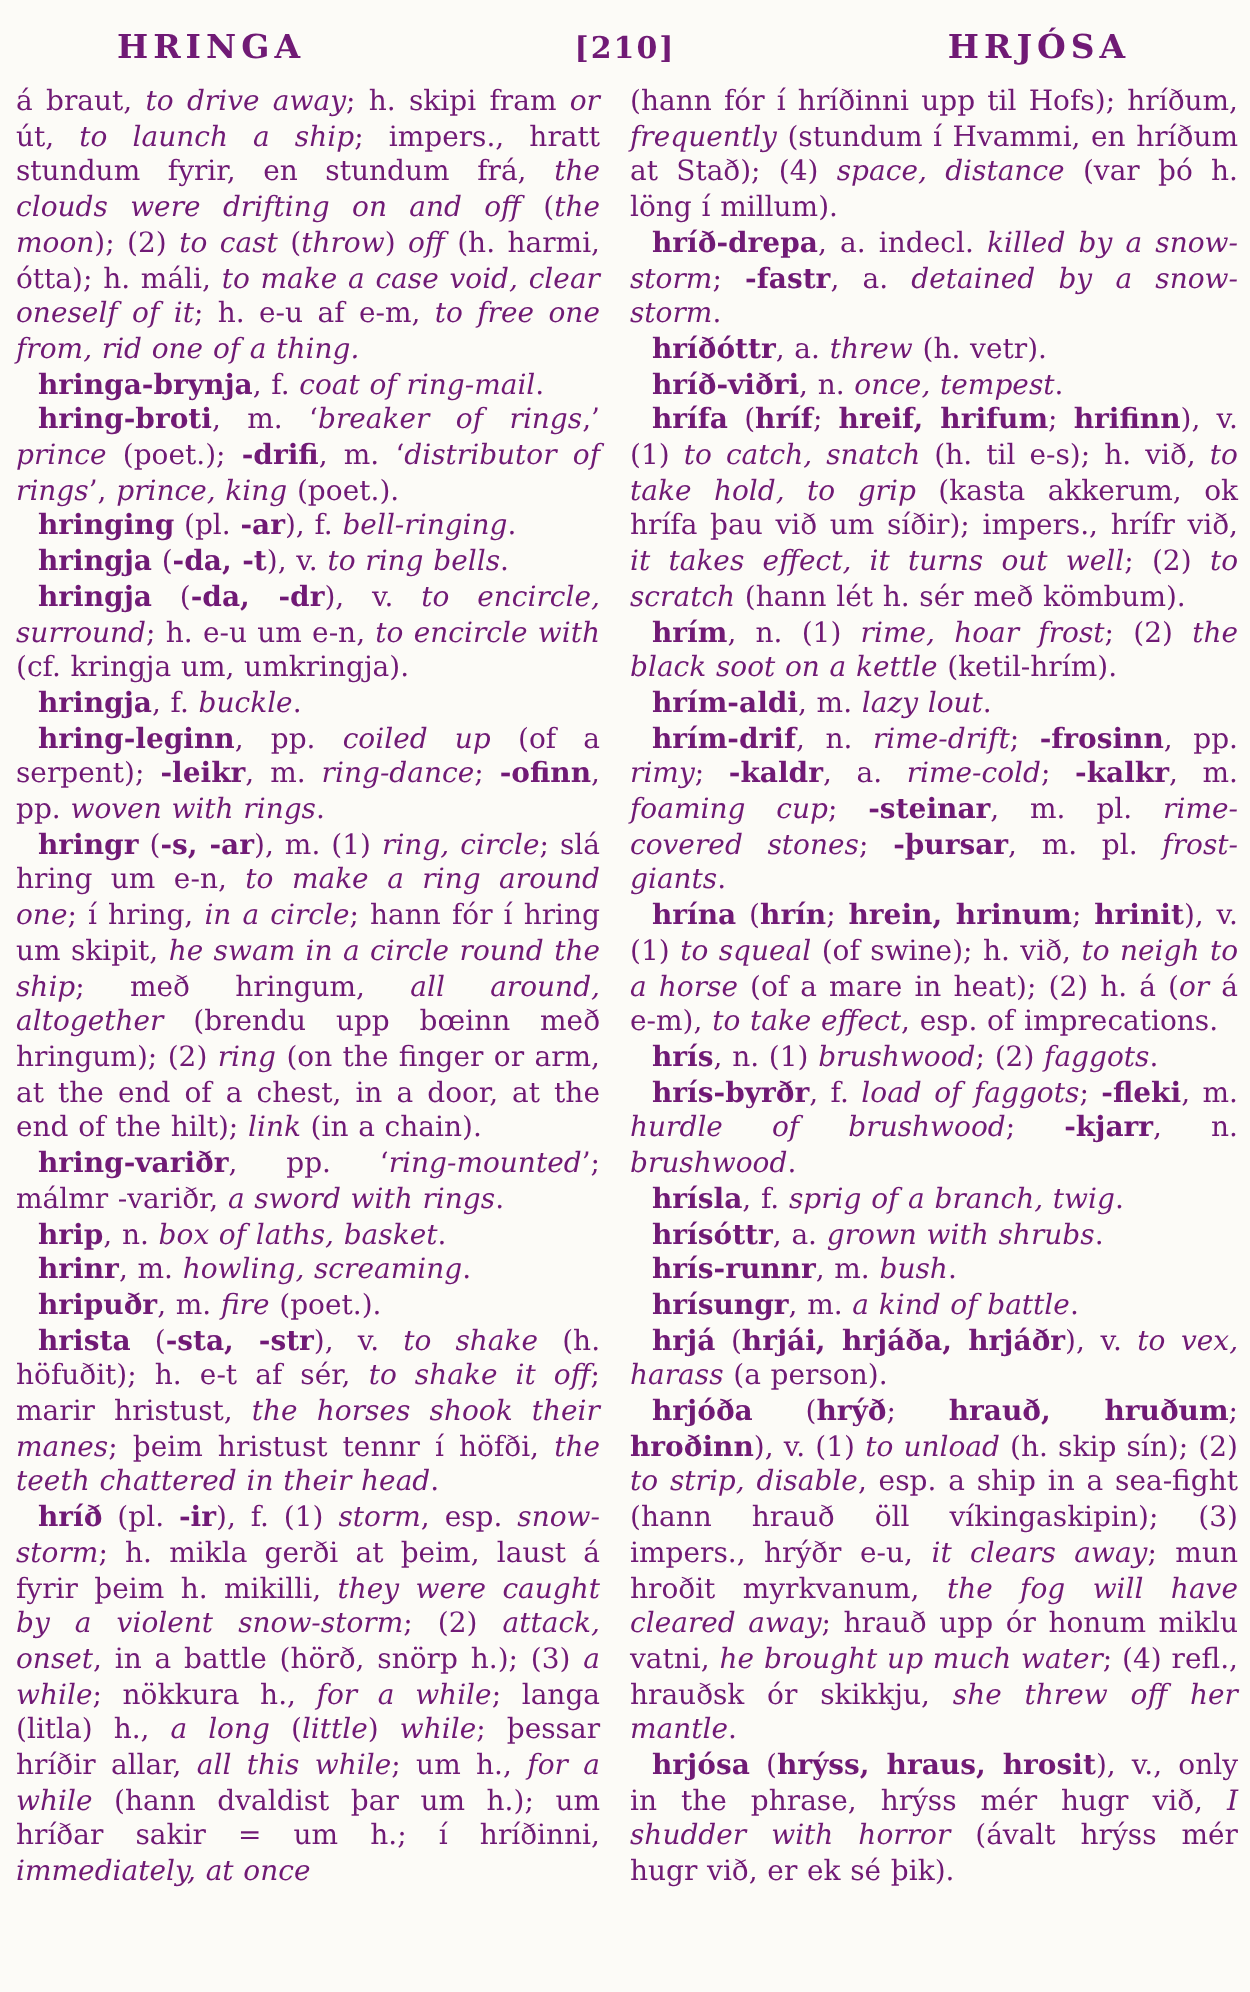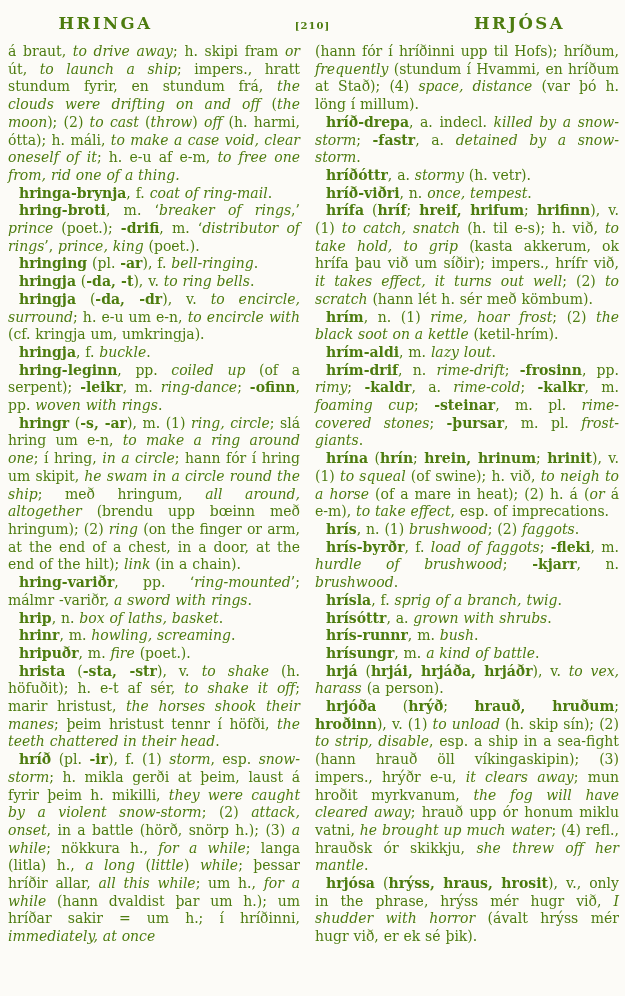--- a/index.html
+++ b/index.html
@@ -20,21 +20,21 @@
     margin:4px 0 10px 0;
   }
   .header .h-cell{flex:1;text-align:center;}
   .guideword{
     font-weight:700;
     font-size:16.5px;
     letter-spacing:2.5px;
   }
   .pagenum{
     font-weight:700;
-    font-size:10px;
+    font-size:15px;
     letter-spacing:1px;
   }
   .cols{
     display:flex;
     align-items:center;
   }
   .col{
     box-sizing:border-box;
     text-align:justify;
     font-size:14px;
@@ -48,21 +48,21 @@
     text-indent:11px;
     word-spacing:0.4px;
   }
   p.entry.cont{text-indent:0;}
   .b{font-weight:700;}
   .i{font-style:italic;}
 </style>
 </head>
 <body>
 
-<div class="page" style="background: rgb(252, 251, 247); color: #4d7c0f;">
+<div class="page" style="background: rgb(252, 251, 247); color: #701a75;">
   <div class="header">
     <div class="h-cell">
       <span class="guideword">HRINGA</span>
     </div>
     <div class="h-cell">
       <span class="pagenum">[210]</span>
     </div>
     <div class="h-cell">
       <span class="guideword">HRJÓSA</span>
     </div>
@@ -82,21 +82,21 @@
         <p class="entry"><span class="b">hrip</span><span class="r">, n. </span><span class="i">box of laths, basket</span><span class="r">.</span></p>
         <p class="entry"><span class="b">hrinr</span><span class="r">, m. </span><span class="i">howling, screaming</span><span class="r">.</span></p>
         <p class="entry"><span class="b">hripuðr</span><span class="r">, m. </span><span class="i">fire</span><span class="r"> (poet.).</span></p>
         <p class="entry"><span class="b">hrista</span><span class="r"> (</span><span class="b">-sta, -str</span><span class="r">), v. </span><span class="i">to shake</span><span class="r"> (h. höfuðit); h. e-t af sér, </span><span class="i">to shake it off</span><span class="r">; marir hristust, </span><span class="i">the horses shook their manes</span><span class="r">; þeim hristust tennr í höfði, </span><span class="i">the teeth chattered in their head</span><span class="r">.</span></p>
         <p class="entry"><span class="b">hríð</span><span class="r"> (pl. </span><span class="b">-ir</span><span class="r">), f. (1) </span><span class="i">storm</span><span class="r">, esp. </span><span class="i">snow-storm</span><span class="r">; h. mikla gerði at þeim, laust á fyrir þeim h. mikilli, </span><span class="i">they were caught by a violent snow-storm</span><span class="r">; (2) </span><span class="i">attack, onset</span><span class="r">, in a battle (hörð, snörp h.); (3) </span><span class="i">a while</span><span class="r">; nökkura h., </span><span class="i">for a while</span><span class="r">; langa (litla) h., </span><span class="i">a long</span><span class="r"> (</span><span class="i">little</span><span class="r">) </span><span class="i">while</span><span class="r">; þessar hríðir allar, </span><span class="i">all this while</span><span class="r">; um h., </span><span class="i">for a while</span><span class="r"> (hann dvaldist þar um h.); um hríðar sakir = um h.; í hríðinni, </span><span class="i">immediately, at once</span></p>
       </div>
     <div class="divider"></div>
     <div class="col col-right">
         <p class="entry cont"><span class="r">(hann fór í hríðinni upp til Hofs); hríðum, </span><span class="i">frequently</span><span class="r"> (stundum í Hvammi, en hríðum at Stað); (4) </span><span class="i">space, distance</span><span class="r"> (var þó h. löng í millum).</span></p>
         <p class="entry"><span class="b">hríð-drepa</span><span class="r">, a. indecl. </span><span class="i">killed by a snow-storm</span><span class="r">; </span><span class="b">-fastr</span><span class="r">, a. </span><span class="i">detained by a snow-storm</span><span class="r">.</span></p>
-        <p class="entry"><span class="b">hríðóttr</span><span class="r">, a. </span><span class="i">stormy</span><span class="r"> (h. vetr).</span></p>
+        <p class="entry"><span class="b">hríðóttr</span><span class="r">, a. </span><span class="i">threw</span><span class="r"> (h. vetr).</span></p>
         <p class="entry"><span class="b">hríð-viðri</span><span class="r">, n. </span><span class="i">once, tempest</span><span class="r">.</span></p>
         <p class="entry"><span class="b">hrífa</span><span class="r"> (</span><span class="b">hríf</span><span class="r">; </span><span class="b">hreif, hrifum</span><span class="r">; </span><span class="b">hrifinn</span><span class="r">), v. (1) </span><span class="i">to catch, snatch</span><span class="r"> (h. til e-s); h. við, </span><span class="i">to take hold, to grip</span><span class="r"> (kasta akkerum, ok hrífa þau við um síðir); impers., hrífr við, </span><span class="i">it takes effect, it turns out well</span><span class="r">; (2) </span><span class="i">to scratch</span><span class="r"> (hann lét h. sér með kömbum).</span></p>
         <p class="entry"><span class="b">hrím</span><span class="r">, n. (1) </span><span class="i">rime, hoar frost</span><span class="r">; (2) </span><span class="i">the black soot on a kettle</span><span class="r"> (ketil-hrím).</span></p>
         <p class="entry"><span class="b">hrím-aldi</span><span class="r">, m. </span><span class="i">lazy lout</span><span class="r">.</span></p>
         <p class="entry"><span class="b">hrím-drif</span><span class="r">, n. </span><span class="i">rime-drift</span><span class="r">; </span><span class="b">-frosinn</span><span class="r">, pp. </span><span class="i">rimy</span><span class="r">; </span><span class="b">-kaldr</span><span class="r">, a. </span><span class="i">rime-cold</span><span class="r">; </span><span class="b">-kalkr</span><span class="r">, m. </span><span class="i">foaming cup</span><span class="r">; </span><span class="b">-steinar</span><span class="r">, m. pl. </span><span class="i">rime-covered stones</span><span class="r">; </span><span class="b">-þursar</span><span class="r">, m. pl. </span><span class="i">frost-giants</span><span class="r">.</span></p>
         <p class="entry"><span class="b">hrína</span><span class="r"> (</span><span class="b">hrín</span><span class="r">; </span><span class="b">hrein, hrinum</span><span class="r">; </span><span class="b">hrinit</span><span class="r">), v. (1) </span><span class="i">to squeal</span><span class="r"> (of swine); h. við, </span><span class="i">to neigh to a horse</span><span class="r"> (of a mare in heat); (2) h. á (</span><span class="i">or</span><span class="r"> á e-m), </span><span class="i">to take effect</span><span class="r">, esp. of imprecations.</span></p>
         <p class="entry"><span class="b">hrís</span><span class="r">, n. (1) </span><span class="i">brushwood</span><span class="r">; (2) </span><span class="i">faggots</span><span class="r">.</span></p>
         <p class="entry"><span class="b">hrís-byrðr</span><span class="r">, f. </span><span class="i">load of faggots</span><span class="r">; </span><span class="b">-fleki</span><span class="r">, m. </span><span class="i">hurdle of brushwood</span><span class="r">; </span><span class="b">-kjarr</span><span class="r">, n. </span><span class="i">brushwood</span><span class="r">.</span></p>
         <p class="entry"><span class="b">hrísla</span><span class="r">, f. </span><span class="i">sprig of a branch, twig</span><span class="r">.</span></p>
         <p class="entry"><span class="b">hrísóttr</span><span class="r">, a. </span><span class="i">grown with shrubs</span><span class="r">.</span></p>

